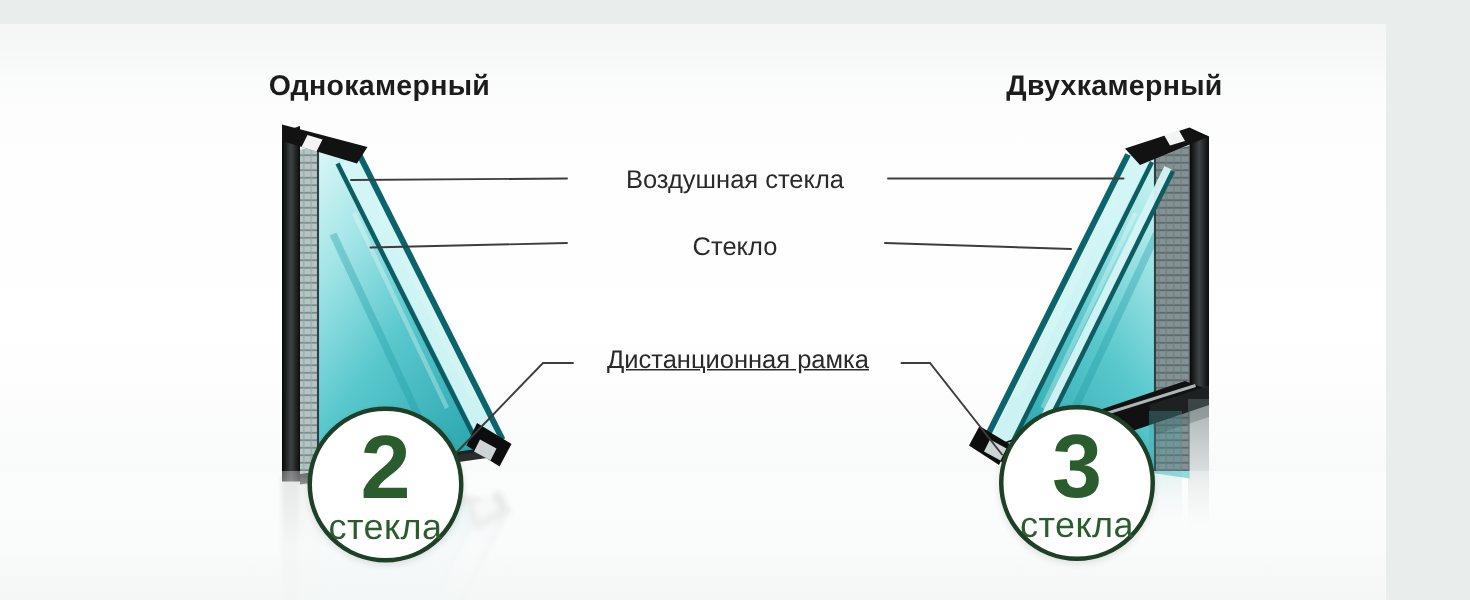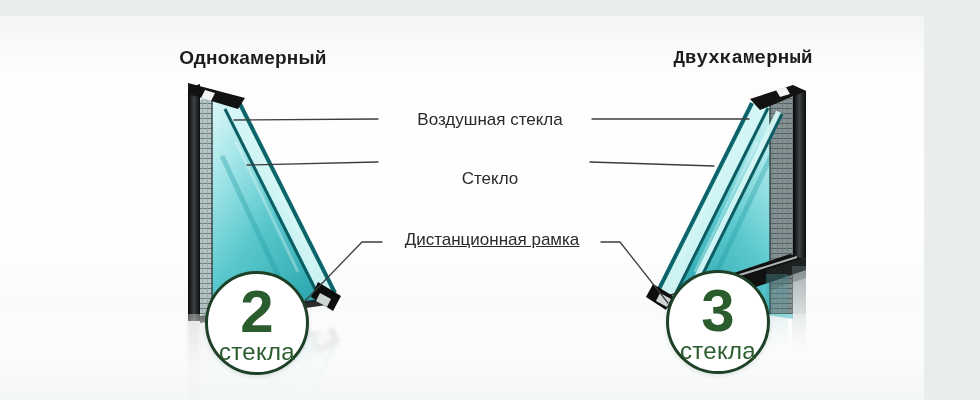--- a/index.html
+++ b/index.html
@@ -10,24 +10,24 @@
     background:linear-gradient(180deg,#f3f6f5 0%,#fdfdfd 14%,#ffffff 52%,#f6f8f7 84%,#eef2f1 100%);
     font-family:"Liberation Sans","DejaVu Sans",sans-serif;
     margin-top:16px;
   }
   .art{position:absolute;left:0;top:0;z-index:1;}
   .txt{position:absolute;z-index:3;text-align:center;}
   .title{
     font-size:19px;font-weight:bold;color:#1c1c1c;letter-spacing:.2px;
   }
   .title-left{left:166px;top:31px;width:174px;}
-  .title-right{left:656px;top:31px;width:174px;font-family:Liberation Mono, monospace;}
+  .title-right{left:656px;top:31px;width:174px;}
   .callout{font-size:17px;color:#2a2a2a;}
   .callout-air{left:397px;top:94px;width:186px;}
-  .callout-glass{left:397px;top:153px;width:186px;}
+  .callout-glass{left:397px;top:139px;width:186px;}
   .callout-spacer{left:372px;top:214px;width:240px;text-decoration:underline;}
   .badge{
     position:absolute;z-index:4;box-sizing:border-box;
     width:104px;height:104px;border-radius:50%;
     background:#ffffff;border:3px solid #1e4026;
     display:flex;flex-direction:column;align-items:center;justify-content:center;
     box-shadow:0 2px 4px rgba(40,60,50,.12);
   }
   .badge-left{left:205px;top:255px;}
   .badge-right{left:666px;top:254px;}

